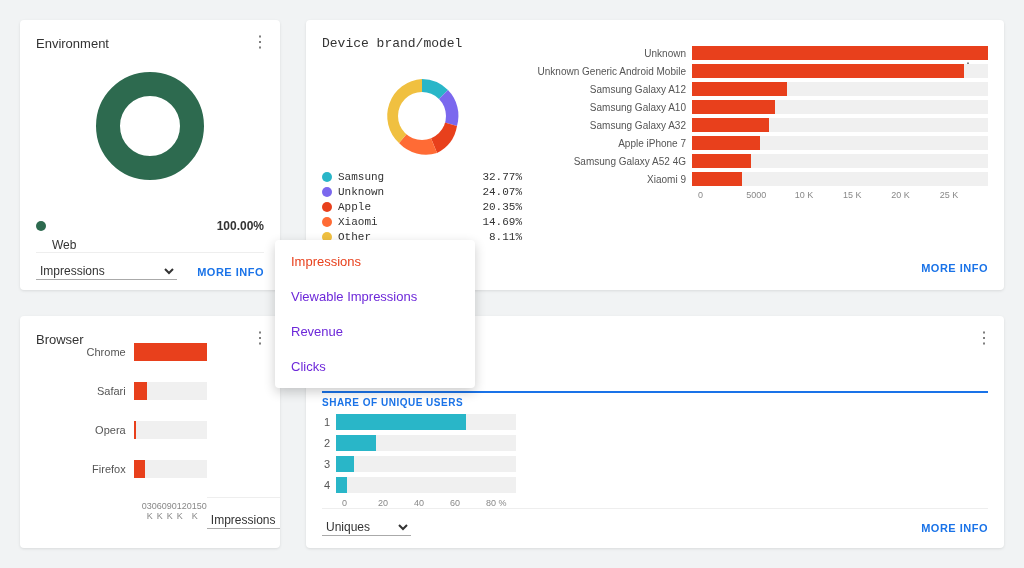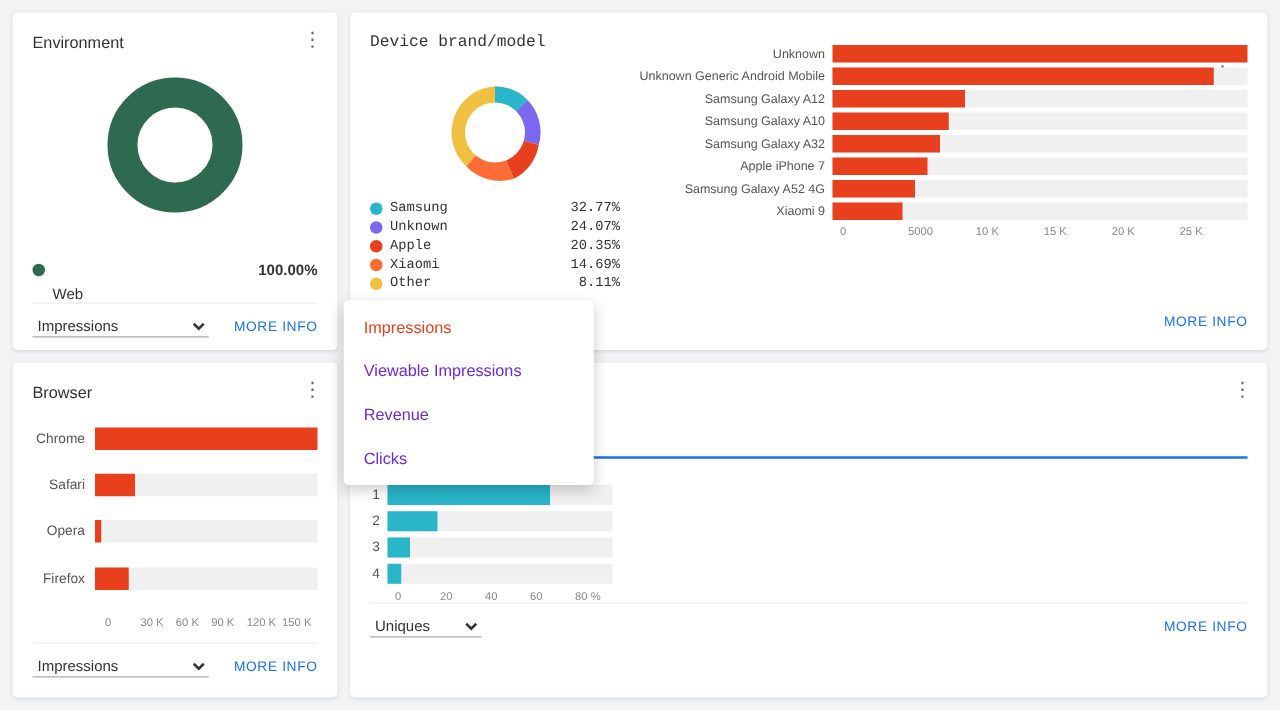--- a/index.html
+++ b/index.html
@@ -9,22 +9,22 @@
       width: 1024px;
       height: 568px;
       overflow: hidden;
       font-size: 12px;
       color: #333;
     }
     .dashboard {
       display: grid;
       grid-template-columns: 260px 1fr;
       grid-template-rows: 270px 1fr;
-      gap: 10px;
-      padding: 10px;
+      gap: 26px;
+      padding: 20px;
       height: 568px;
     }
     .card {
       background: #fff;
       border-radius: 4px;
       box-shadow: 0 1px 3px rgba(0,0,0,0.1);
       padding: 16px;
       position: relative;
       overflow: hidden;
     }
@@ -82,21 +82,21 @@
       font-size: 12px;
       color: #333;
       cursor: pointer;
       background: transparent;
       padding-right: 4px;
     }
     .more-info {
       margin-left: auto;
       color: #1a73e8;
       font-size: 11px;
-      font-weight: 400;
+      font-weight: 700;
       cursor: pointer;
       letter-spacing: 0.5px;
     }
     
     .device-card {
       grid-column: 2;
       grid-row: 1;
       display: grid;
       grid-template-columns: 200px 1fr;
       gap: 10px;
@@ -164,21 +164,21 @@
     .device-footer {
       display: flex;
       justify-content: flex-end;
       margin-top: 4px;
     }
     
     .browser-card {
       grid-column: 1;
       grid-row: 2;
       display: flex;
-      flex-direction: column;
+      flex-direction: row;
     }
     .vbar-container {
       flex: 1;
       display: flex;
       flex-direction: column;
       justify-content: space-around;
       padding: 4px 0;
     }
     .vbar-row {
       display: flex;

